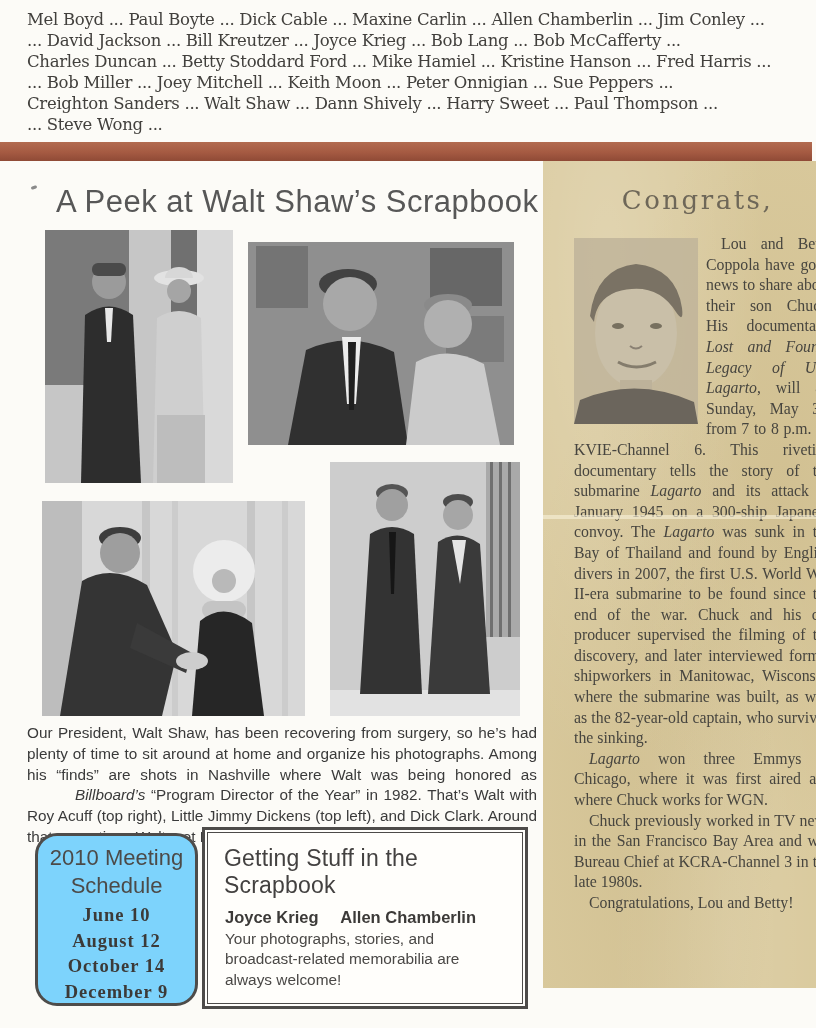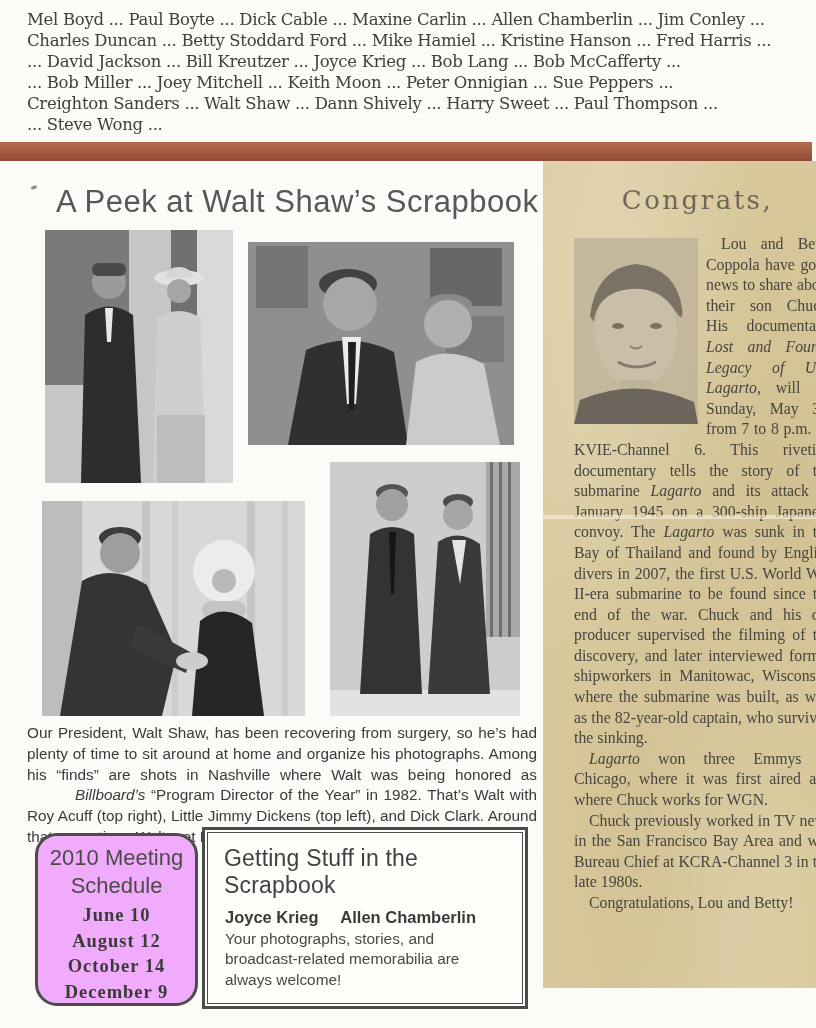--- a/index.html
+++ b/index.html
@@ -29,21 +29,21 @@
   .photo3{left:42px;top:501px;width:263px;height:215px;}
   .photo4{left:330px;top:462px;width:190px;height:254px;}
 
   
   .caption{position:absolute;left:27px;top:723px;width:510px;font-size:15.3px;
            line-height:20.8px;color:#3a3a3a;text-align:justify;margin:0;}
   .caption i{font-style:italic;margin-left:48px;}
 
   
   .meeting{position:absolute;left:35px;top:833px;width:163px;height:173px;box-sizing:border-box;
-           border:3px solid #4e4c4a;border-radius:22px;background:#f0abfc;text-align:center;}
+           border:3px solid #4e4c4a;border-radius:22px;background:#7dd3fc;text-align:center;}
   .mb-t{font-size:22px;color:#4c4a48;line-height:28px;}
   .mb-t1{margin-top:8px;}
   .mb-dates{margin-top:3px;font-family:"Liberation Serif",serif;font-weight:bold;
             font-size:18.5px;line-height:25.5px;color:#3c3a38;letter-spacing:1px;}
 
   
   .newsbox{position:absolute;left:202px;top:827px;width:326px;height:182px;box-sizing:border-box;
            border:3px solid #4d4b49;background:#fffefb;}
   .newsbox-inner{position:absolute;left:2px;top:2px;right:2px;bottom:2px;
                  border:1px solid #4d4b49;}
@@ -72,22 +72,22 @@
   .crease{position:absolute;left:0;top:354px;width:100%;height:4px;
           background:rgba(248,241,219,.6);}
 </style>
 </head>
 <body>
 
 <div class="page">
 
   <div class="names">
     <div class="nl">Mel Boyd ... Paul Boyte ... Dick Cable ... Maxine Carlin ... Allen Chamberlin ... Jim Conley ...</div>
+    <div class="nl">... David Jackson ... Bill Kreutzer ... Joyce Krieg ... Bob Lang ... Bob McCafferty ...</div>
     <div class="nl">Charles Duncan ... Betty Stoddard Ford ... Mike Hamiel ... Kristine Hanson ... Fred Harris ...</div>
-    <div class="nl">... David Jackson ... Bill Kreutzer ... Joyce Krieg ... Bob Lang ... Bob McCafferty ...</div>
     <div class="nl">... Bob Miller ... Joey Mitchell ... Keith Moon ... Peter Onnigian ... Sue Peppers ...</div>
     <div class="nl">Creighton Sanders ... Walt Shaw ... Dann Shively ... Harry Sweet ... Paul Thompson ...</div>
     <div class="nl">... Steve Wong ...</div>
   </div>
 
   <div class="divider"></div>
 
   <div class="stray"></div>
   <h1 class="sb-title" style="margin:2px;font-weight:normal">A Peek at Walt Shaw’s Scrapbook</h1>
 

